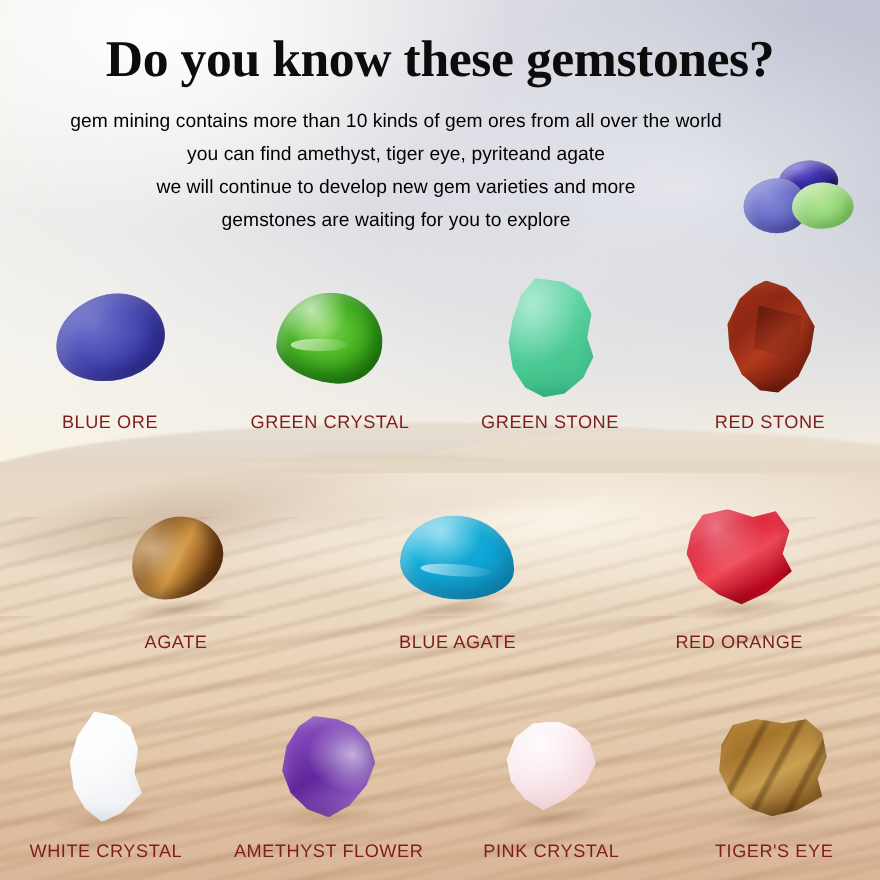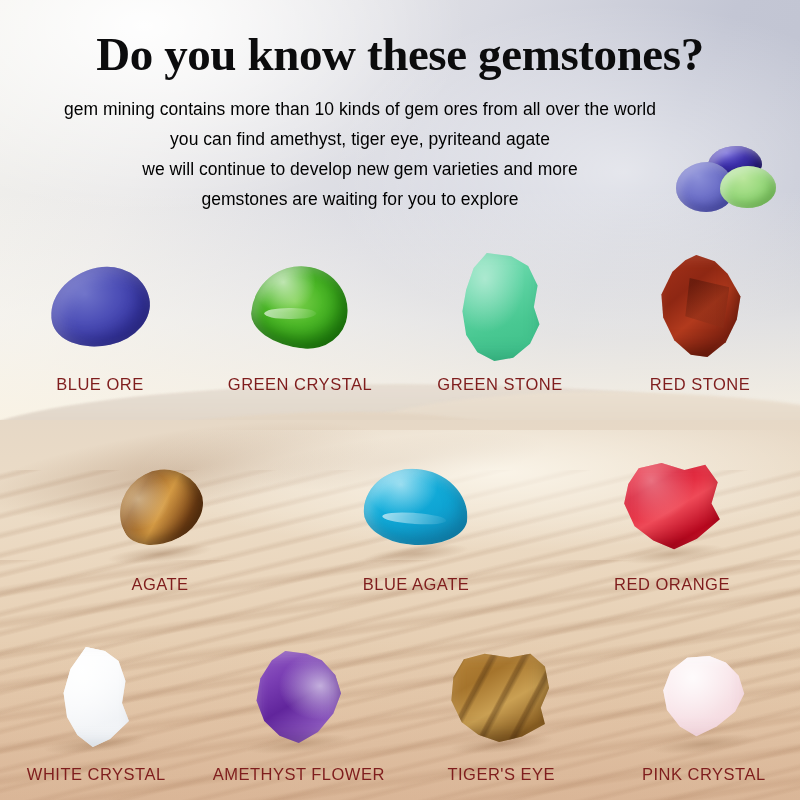--- a/index.html
+++ b/index.html
@@ -449,26 +449,26 @@
     <div class="cell">
       <div class="gem-stage">
         <div class="shadow-sand"></div>
         <div class="gem g-amethyst"></div>
       </div>
       <div class="caption">AMETHYST FLOWER</div>
     </div>
     <div class="cell">
       <div class="gem-stage">
         <div class="shadow-sand"></div>
+        <div class="gem g-pink-crystal"></div>
+      </div>
+      <div class="caption">PINK CRYSTAL</div>
+    </div>
+    <div class="cell">
+      <div class="gem-stage">
+        <div class="shadow-sand"></div>
         <div class="gem g-tigers-eye"></div>
       </div>
       <div class="caption">TIGER'S EYE</div>
     </div>
-    <div class="cell">
-      <div class="gem-stage">
-        <div class="shadow-sand"></div>
-        <div class="gem g-pink-crystal"></div>
-      </div>
-      <div class="caption">PINK CRYSTAL</div>
-    </div>
   </div>
 
 </div>
 
 </body></html>

